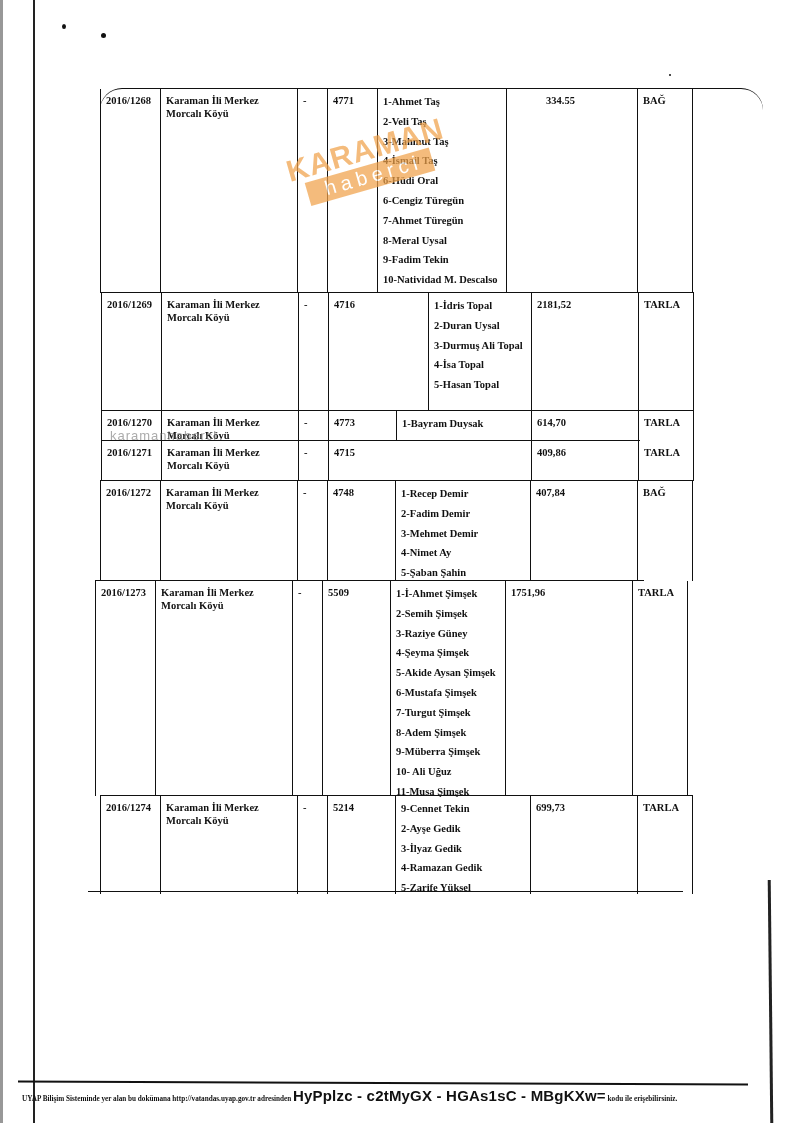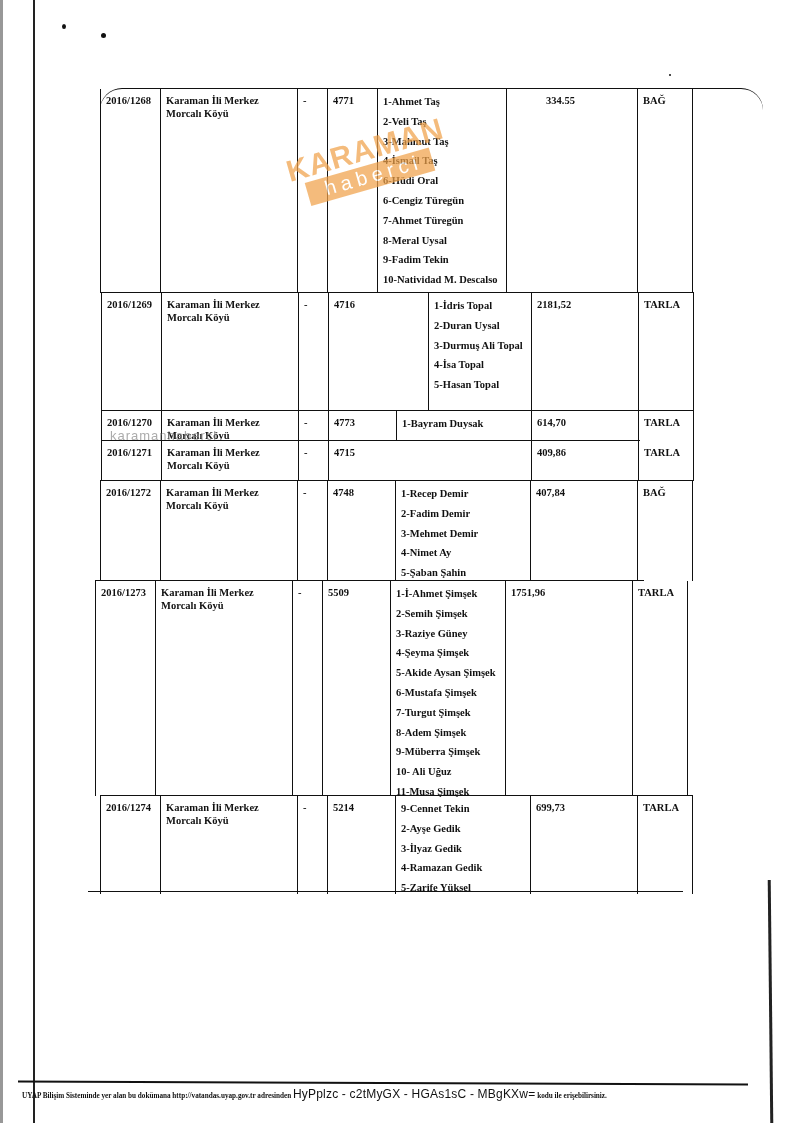--- a/index.html
+++ b/index.html
@@ -16,21 +16,21 @@
   .cell.last { border-right:1.4px solid #111; }
   .owners { padding-top:6px; }
   .owner { display:block; height:19.8px; line-height:13px; }
   .table-bottom { position:absolute; border-top:1.8px solid #111; }
   .watermark { position:absolute; left:283px; top:158px; transform:rotate(-16deg); transform-origin:left top; opacity:.72; pointer-events:none; }
   .wm-top { font-family:"Liberation Sans", sans-serif; font-weight:bold; font-size:30px; color:#f0a24a; letter-spacing:1px; line-height:30px; }
   .wm-bottom { display:inline-block; background:#f0a24a; color:#fff; font-family:"Liberation Sans", sans-serif; font-size:20px; letter-spacing:5px; padding:0 10px 2px 18px; margin-left:14px; line-height:22px; }
   .ghost-watermark { position:absolute; left:110px; top:428px; font-family:"Liberation Sans", sans-serif; font-size:13px; color:#888; letter-spacing:1px; opacity:.7; }
   .footer-rule { position:absolute; left:18px; top:1082px; width:730px; height:2px; background:#111; transform:rotate(0.25deg); }
   .footer { position:absolute; left:22px; top:1087px; width:740px; font-family:"Liberation Serif", serif; font-size:7.2px; font-weight:bold; white-space:nowrap; }
-  .footer .code { font-family:"Liberation Sans", sans-serif; font-size:12px; font-weight:normal; letter-spacing:.2px; }
+  .footer .code { font-family:"Liberation Sans", sans-serif; font-size:15px; font-weight:bold; letter-spacing:.2px; }
 </style>
 </head>
 <body>
 
 <div class="scan-edge-left"></div>
 <div class="margin-line"></div>
 <div class="scan-edge-right"></div>
 <div class="dot" style="left:62px;top:24px;width:4px;height:5px;"></div>
 <div class="dot" style="left:101px;top:33px;width:5px;height:5px;"></div>
 <div class="dot" style="left:669px;top:74px;width:2px;height:2px;"></div>

